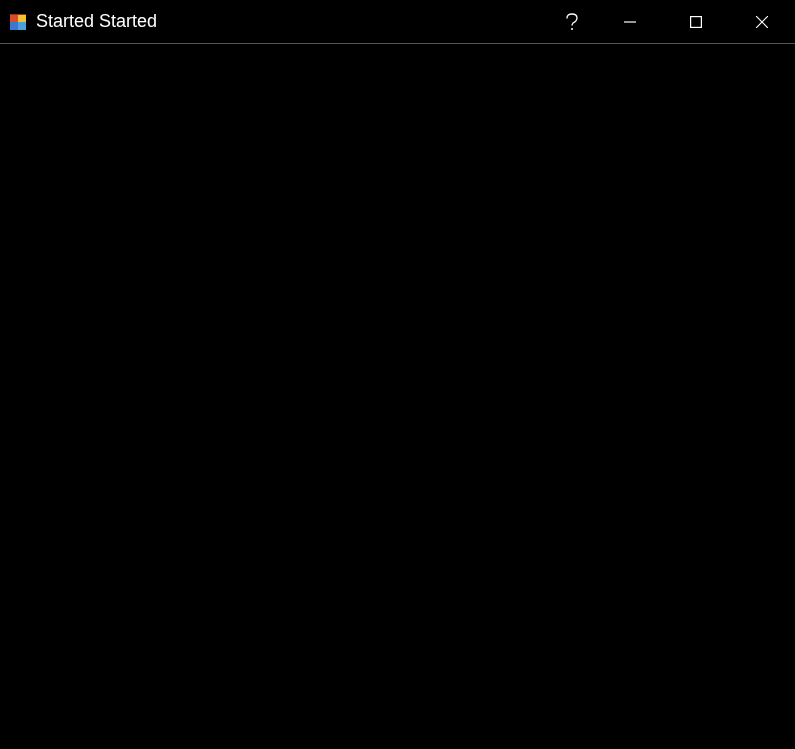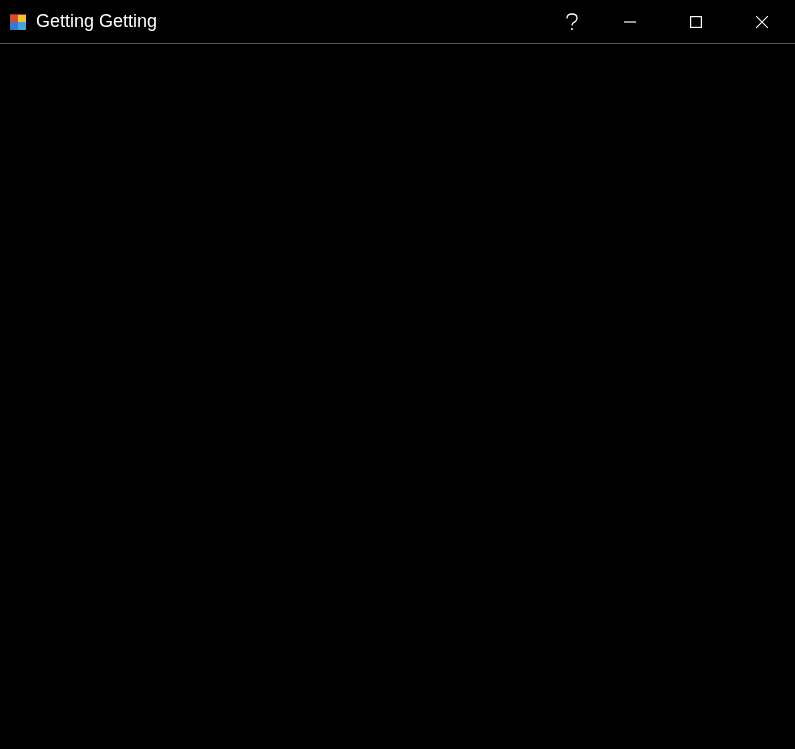--- a/index.html
+++ b/index.html
@@ -81,21 +81,21 @@
   <div class="titlebar">
     <span class="app-icon">
       <svg width="16" height="16" viewBox="0 0 16 16">
         <rect x="0" y="0" width="8" height="8" fill="#d94b2b"></rect>
         <rect x="8" y="0" width="8" height="8" fill="#f2c230"></rect>
         <rect x="0" y="8" width="8" height="8" fill="#3b78cc"></rect>
         <rect x="8" y="8" width="8" height="8" fill="#4aa3df"></rect>
         <rect x="0" y="0" width="16" height="1" fill="#8a3a20"></rect>
       </svg>
     </span>
-    <span class="title-text">Getting Getting</span>
+    <span class="title-text">Started Started</span>
     <span class="titlebar-spacer"></span>
     <div class="titlebar-controls">
       <button class="titlebar-btn help-btn">
         <span>
           <svg width="12" height="18" viewBox="0 0 12 18">
             <path d="M1 5 Q1 1 6 1 Q11 1 11 5 Q11 8 7 10 L6 12" stroke="#fff" stroke-width="1.3" fill="none" stroke-linecap="round"></path>
             <circle cx="6" cy="16" r="1" fill="#fff"></circle>
           </svg>
         </span>
       </button>

